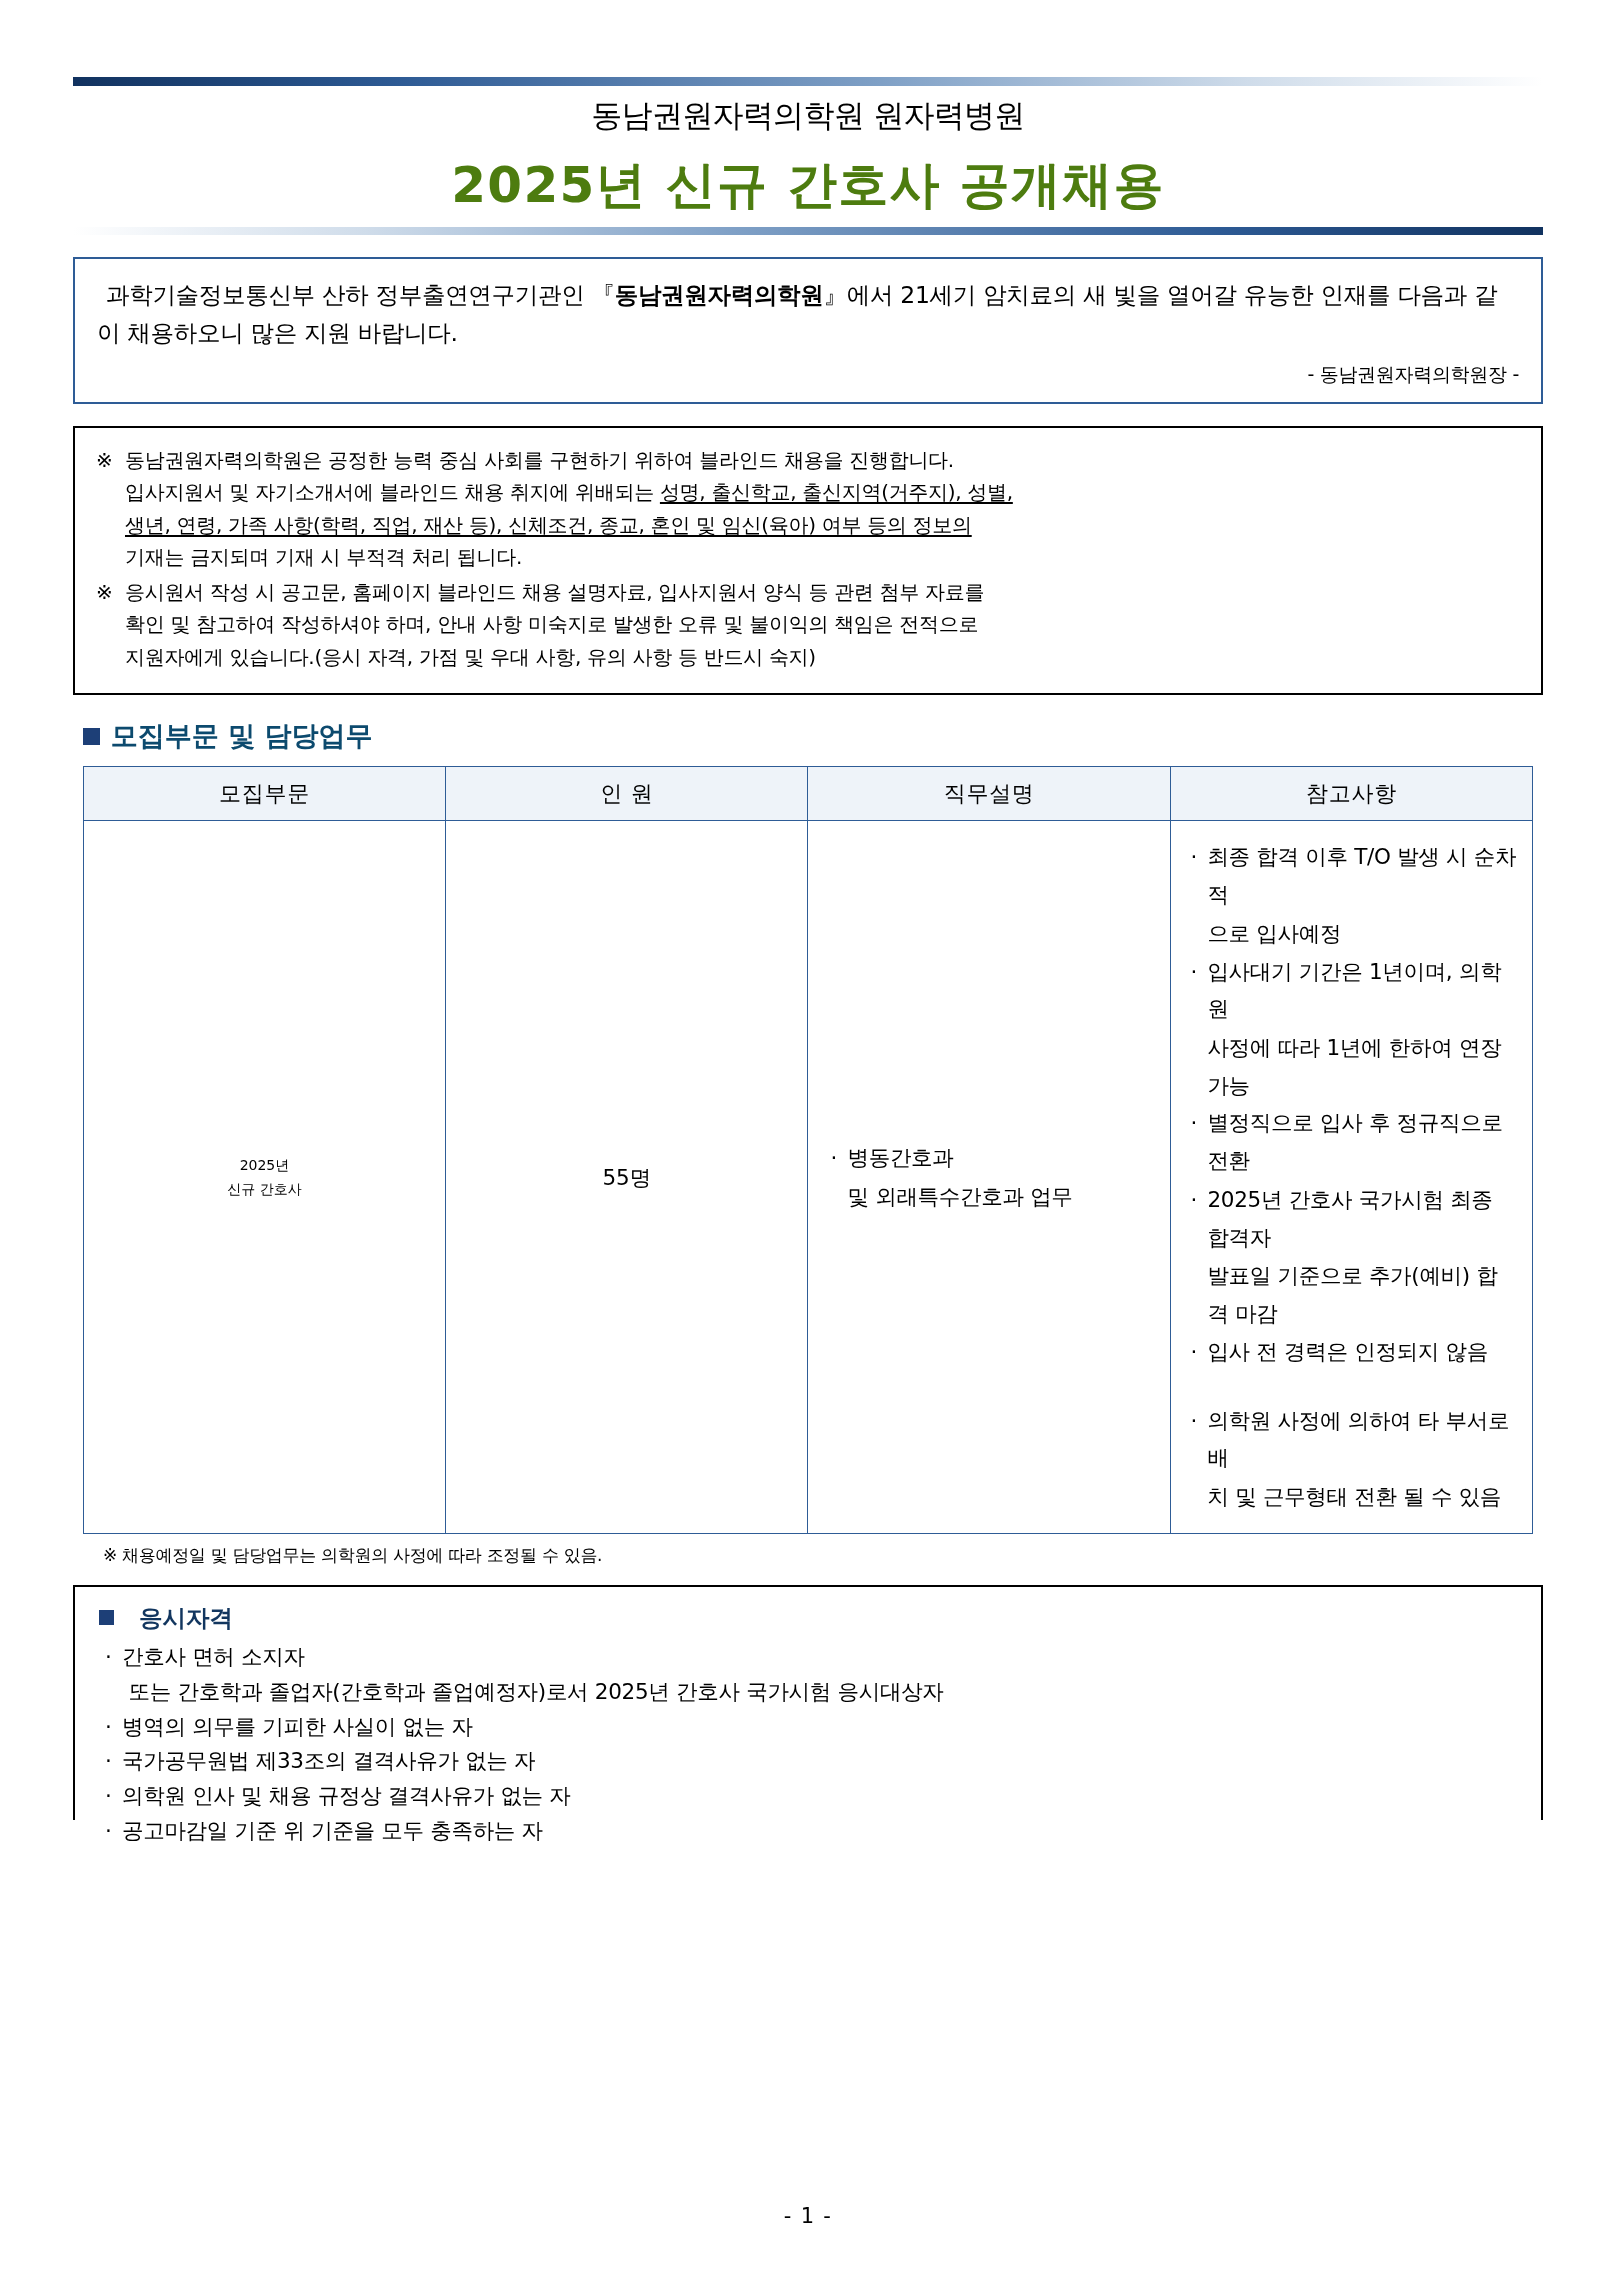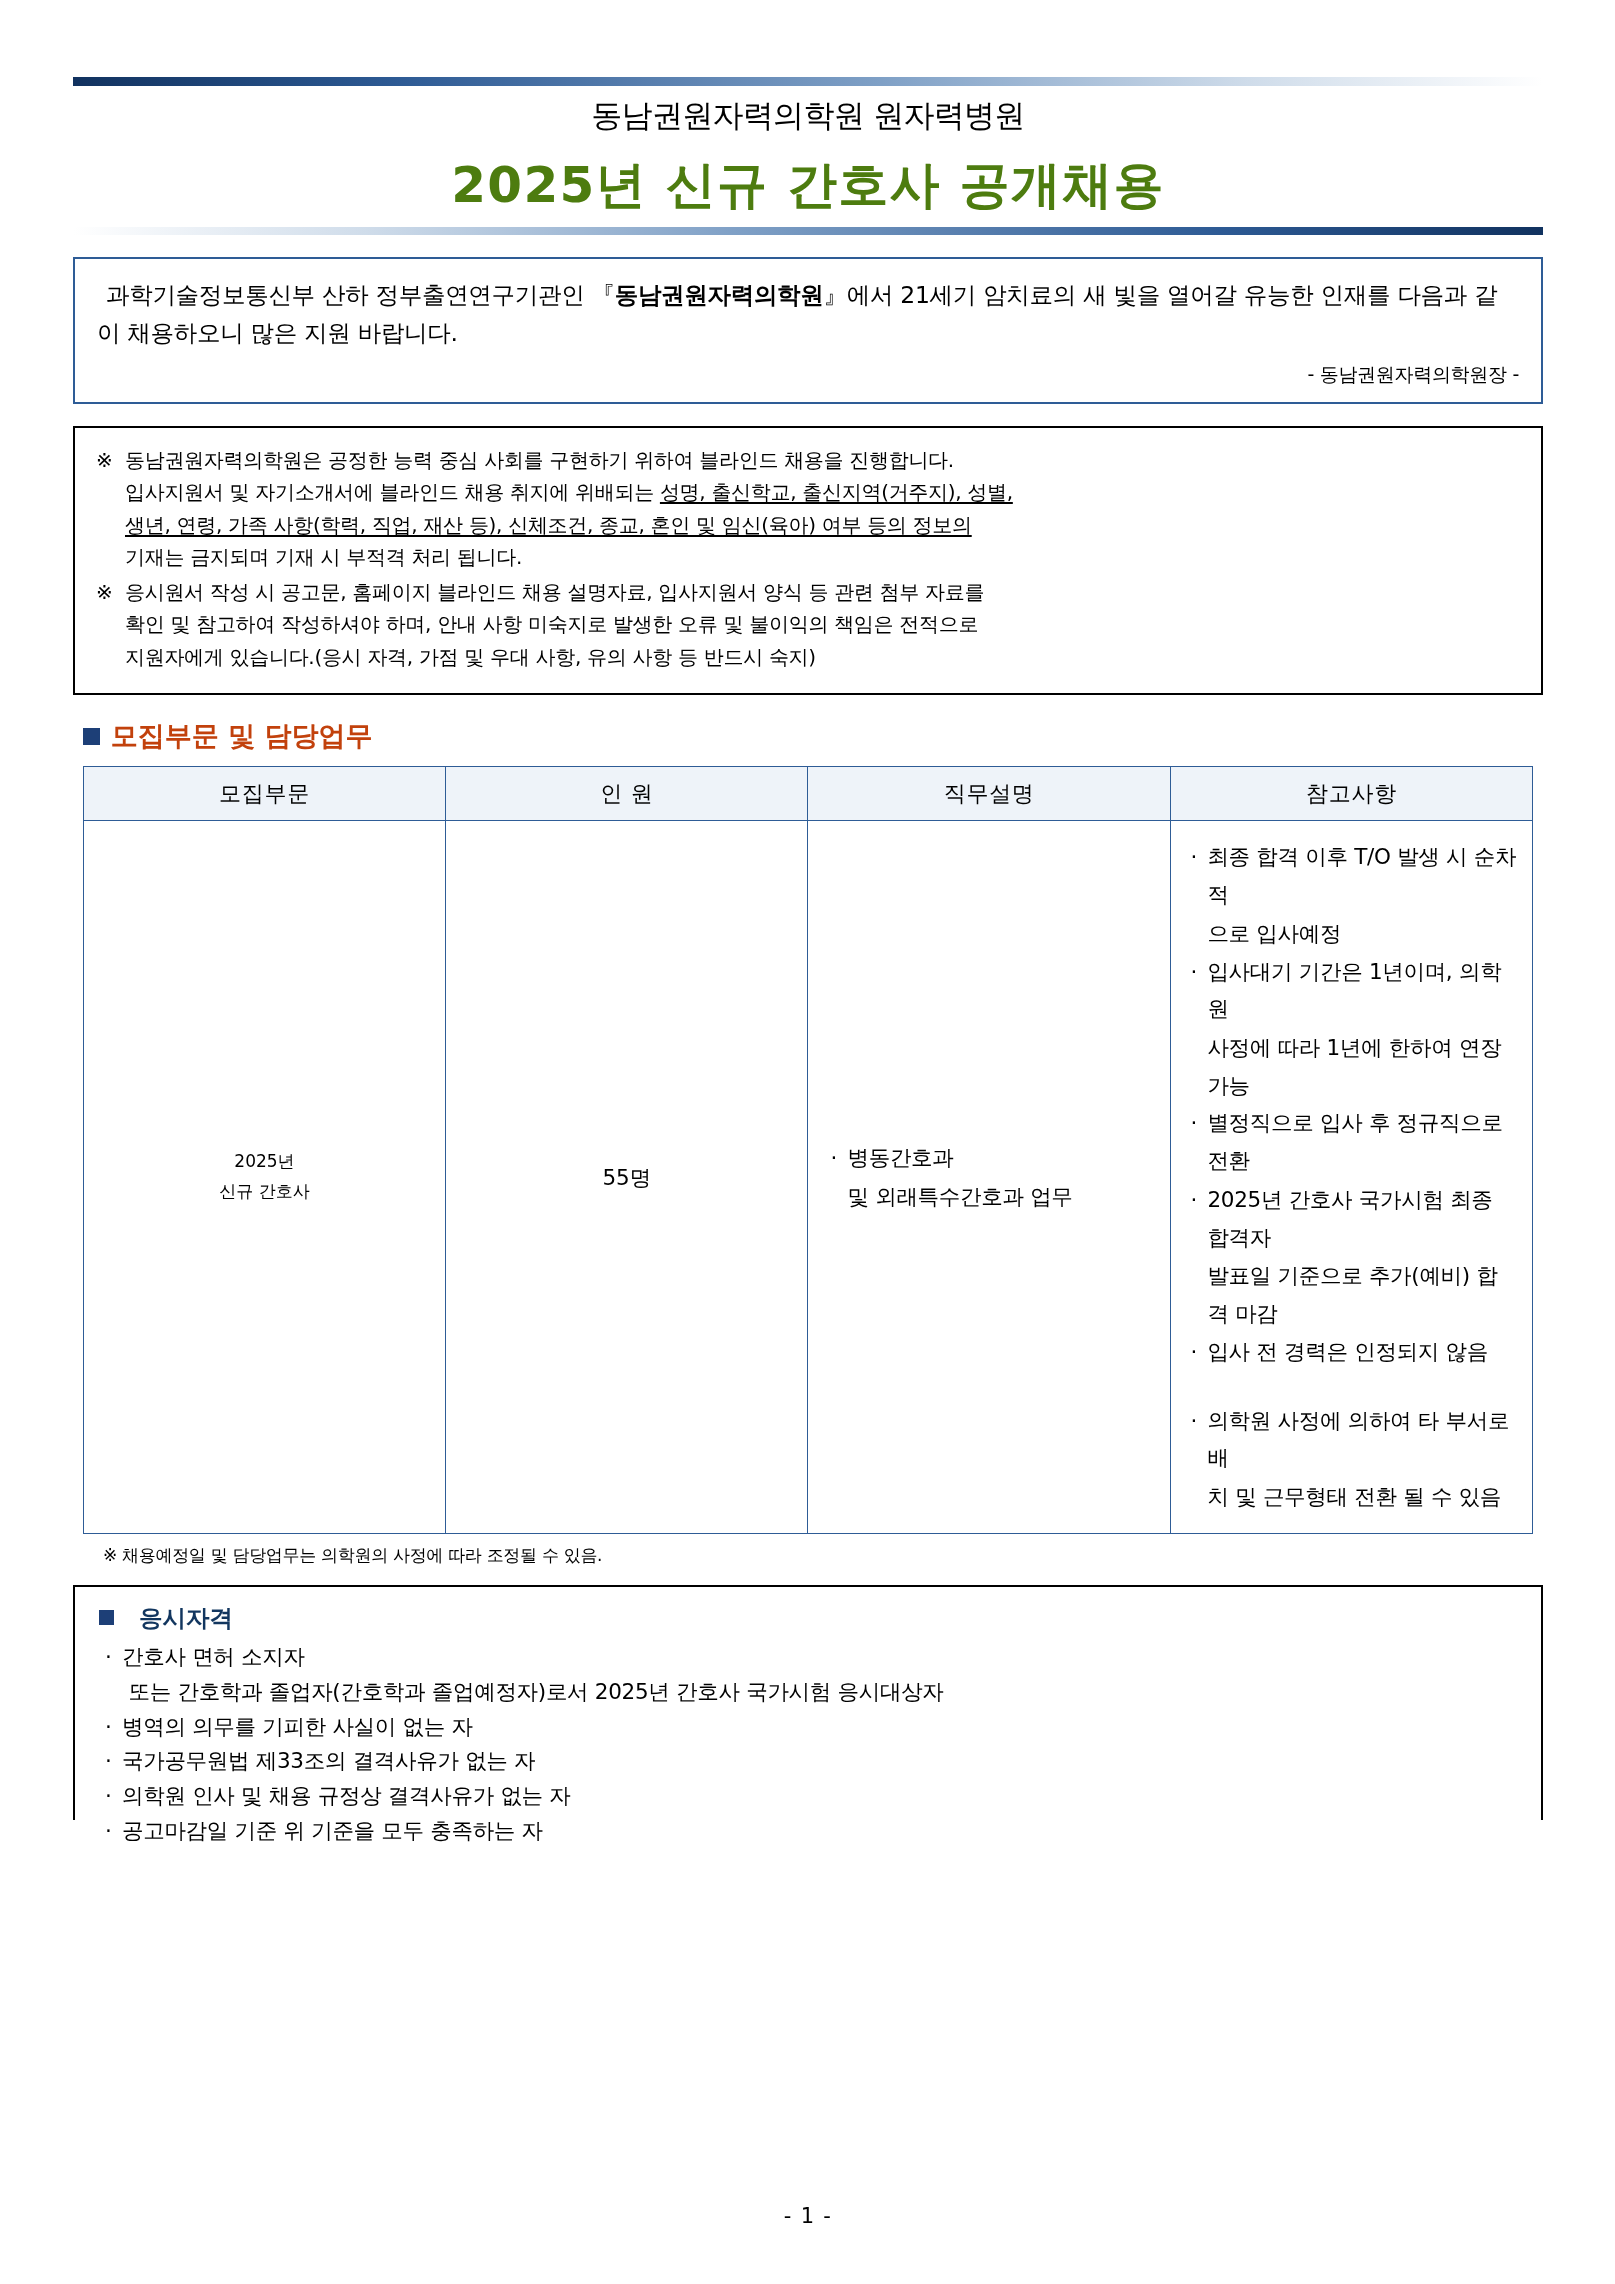--- a/index.html
+++ b/index.html
@@ -117,21 +117,21 @@
     width: 17px;
     height: 17px;
     background: #1d3f77;
     margin-right: 10.4px;
     flex: 0 0 17px;
   }
   .section-head .txt {
     font-size: 27px;
     font-weight: bold;
     letter-spacing: 0px;
-    color: #c2410c;
+    color: #0c4a6e;
   }
 
   
   table.recruit {
     margin-top: 11.7px;
     width: calc(100% - 19.6px);
     margin-left: 9.8px;
     border-collapse: collapse;
     table-layout: fixed;
   }
@@ -139,21 +139,21 @@
     border: 1.3px solid #2e5c96;
     vertical-align: middle;
   }
   table.recruit thead th {
     background: #eef3f9;
     font-size: 22px;
     font-weight: normal;
     padding: 11.7px 3.9px;
     letter-spacing: 0.7px;
   }
-  td.c-part { width: 222px; text-align: center; font-size: 17px; line-height: 1.75; letter-spacing: 0px; }
+  td.c-part { width: 222px; text-align: center; font-size: 14px; line-height: 1.75; letter-spacing: 0px; }
   td.c-num  { width: 111px; text-align: center; font-size: 21.5px; }
   td.c-desc { width: 476px; font-size: 21.5px; padding: 0 0 0 22px; line-height: 1.75; }
   td.c-note { font-size: 21.5px; padding: 17px 14.3px 17px 19.6px; line-height: 1.75; }
   .tall { height: 606px; }
   .bullet-line {
     display: flex;
     margin-bottom: 1.3px;
   }
   .bullet-dot {
     flex: 0 0 17px;

